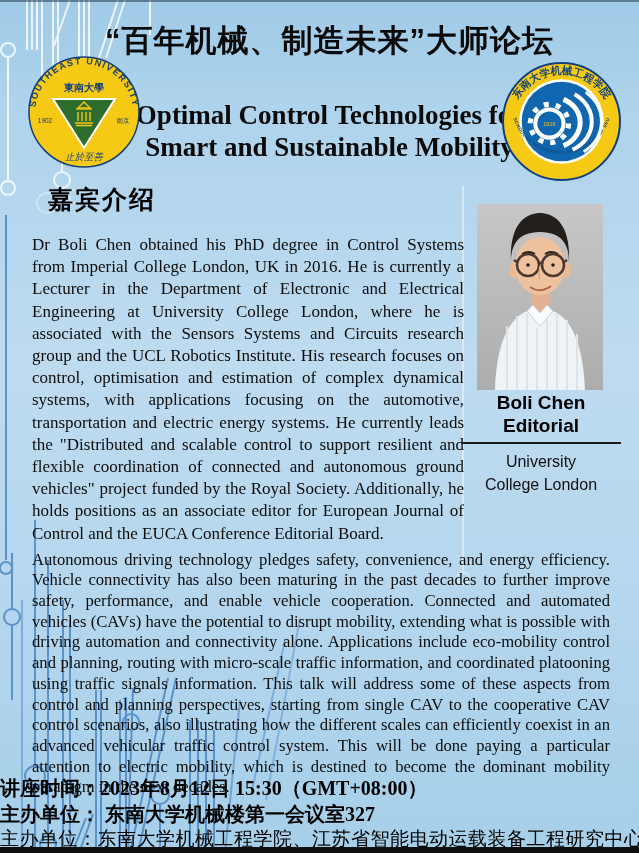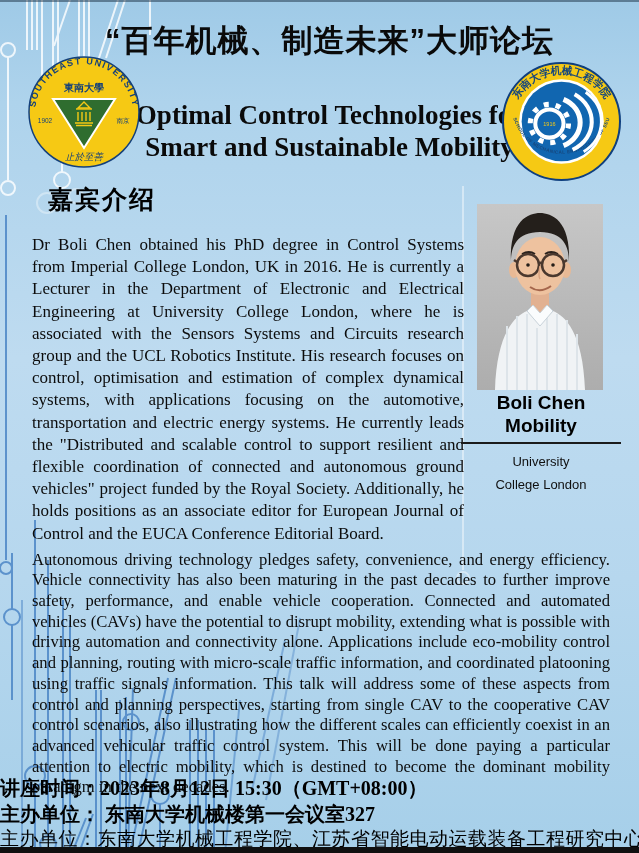--- a/index.html
+++ b/index.html
@@ -32,21 +32,21 @@
   .abstract{position:absolute;left:32px;top:533px;width:578px;
     font-family:Liberation Serif, serif;font-size:16.6px;line-height:20.7px;
     text-align:justify;color:#0c0c0c;}
 
   .photo{position:absolute;left:477px;top:204px;width:126px;height:186px;}
   .card-name{position:absolute;left:461px;top:392px;width:160px;text-align:center;
     font-weight:700;font-size:19px;line-height:22.5px;color:#000;}
   .card-divider{position:absolute;left:461px;top:442px;width:160px;height:0;
     border-top:2px solid #1b1b1b;}
   .card-affil{position:absolute;left:451px;top:450px;width:180px;text-align:center;
-    font-size:13px;line-height:23px;color:#101010;}
+    font-size:16px;line-height:23px;color:#101010;}
 
   .footer-line{position:absolute;left:0;right:0;text-align:left;white-space:nowrap;color:#000;}
   .f-time{top:775px;font-size:20px;font-family:"Liberation Serif",serif;font-weight:600;}
   .f-venue{top:801px;font-size:20px;font-family:"Liberation Serif",serif;font-weight:600;}
   .f-host{top:826px;font-size:19px;font-family:"Liberation Serif",serif;font-weight:400;letter-spacing:.5px;}
 </style>
 </head>
 <body>
 
 <div class="poster">
@@ -176,21 +176,21 @@
       <path d="M40 58 L37 56 M87 58 L90 56"></path>
     </g>
     <circle cx="51" cy="61" r="1.8" fill="#241d18"></circle>
     <circle cx="76" cy="61" r="1.8" fill="#241d18"></circle>
     <path d="M63 62 Q61 72 63 75" stroke="#d8a27f" stroke-width="1.5" fill="none"></path>
     <path d="M53 83 Q63 90 74 82" stroke="#a5664c" stroke-width="2" fill="none"></path>
   </svg>
 
   <div class="card-name">
     <div>Boli Chen</div>
-    <div>Mobility</div>
+    <div>Editorial</div>
   </div>
   <div class="card-divider"></div>
   <div class="card-affil">
     <div>University</div>
     <div>College London</div>
   </div>
 
   <p class="abstract">Autonomous driving technology pledges safety, convenience, and energy efficiency. Vehicle connectivity has also been maturing in the past decades to further improve safety, performance, and enable vehicle cooperation. Connected and automated vehicles (CAVs) have the potential to disrupt mobility, extending what is possible with driving automation and connectivity alone. Applications include eco-mobility control and planning, routing with micro-scale traffic information, and coordinated platooning using traffic signals information. This talk will address some of these aspects from control and planning perspectives, starting from single CAV to the cooperative CAV control scenarios, also illustrating how the different scales can efficiently coexist in an advanced vehicular traffic control system. This will be done paying a particular attention to electric mobility, which is destined to become the dominant mobility paradigm in the next decades.</p>
 
   <div class="footer-line f-time">讲座时间：2023年8月12日 15:30（GMT+08:00）</div>

